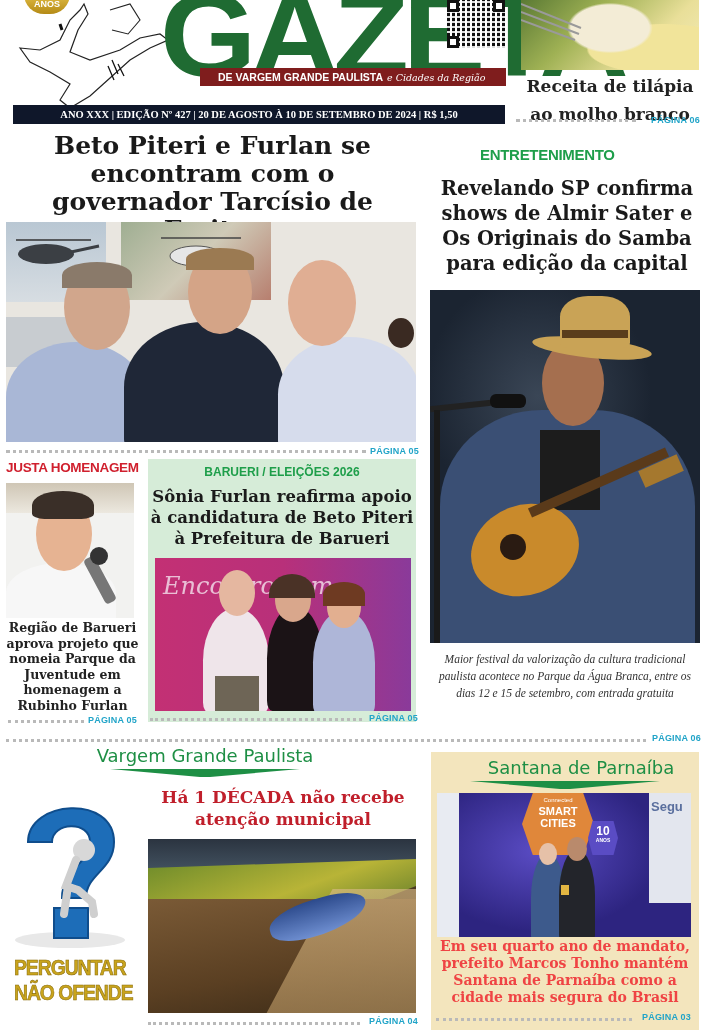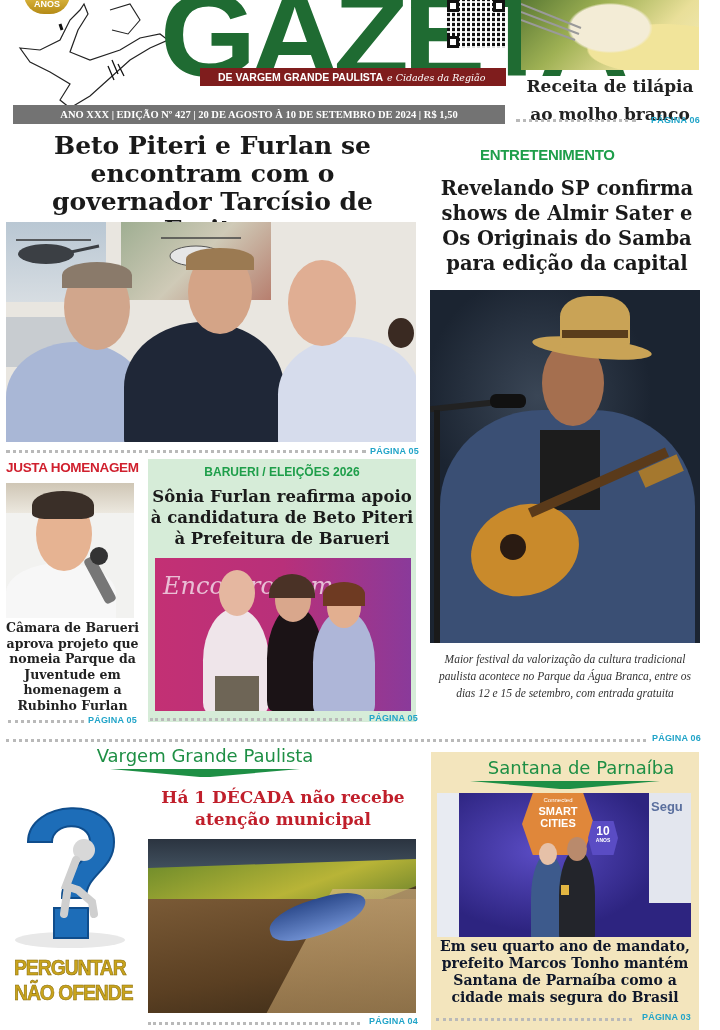--- a/index.html
+++ b/index.html
@@ -5,21 +5,21 @@
   * { box-sizing: border-box; margin: 0; padding: 0; }
   html, body { width: 720px; height: 1030px; background: #ffffff; overflow: hidden; }
   body { position: relative; font-family: "DejaVu Serif", serif; color: #1a1a1a; }
   .abs { position: absolute; }
 
   
   .masthead-logo { left: 150px; top: -18px; width: 360px; height: 110px; }
   .gazeta-word { font-family: "Liberation Sans", sans-serif; font-weight: 900; font-size: 118px; color: #1f6b32; letter-spacing: -6px; line-height: 1; transform: scaleX(1.05); transform-origin: left top; position: absolute; left: 10px; top: -6px; }
   .subtitle-bar { left: 200px; top: 68px; width: 306px; height: 18px; background: #7f1d1d; color: #fff; font-family: "Liberation Sans", sans-serif; font-weight: 700; font-size: 10.5px; display: flex; align-items: center; padding-left: 18px; white-space: nowrap; }
   .subtitle-bar .script { font-family: "DejaVu Serif", serif; font-style: italic; font-weight: 400; font-size: 9.5px; margin-left: 4px; }
-  .edition-bar { left: 13px; top: 105px; width: 492px; height: 19px; background: #737373; color: #fff; font-family: "Liberation Serif", serif; font-weight: 700; font-size: 10.5px; text-align: center; line-height: 19px; white-space: nowrap; }
+  .edition-bar { left: 13px; top: 105px; width: 492px; height: 19px; background: #0f172a; color: #fff; font-family: "Liberation Serif", serif; font-weight: 700; font-size: 10.5px; text-align: center; line-height: 19px; white-space: nowrap; }
   .birds { left: 0; top: 0; width: 190px; height: 110px; }
   .qr { left: 447px; top: 0; width: 58px; height: 48px; background:
       repeating-linear-gradient(90deg, #111 0 3px, #fff 3px 5px),
       #fff; }
   .qr-inner { position: absolute; inset: 0; background:
       repeating-linear-gradient(0deg, rgba(255,255,255,0.85) 0 2px, transparent 2px 5px); }
   .qr-corner { position: absolute; width: 12px; height: 12px; border: 3px solid #111; background: #fff; }
   .anos-badge { left: 24px; top: -8px; width: 46px; height: 22px; background: linear-gradient(#e7c34a, #b48a16); border-radius: 0 0 20px 20px; color: #fff; font-family: "Liberation Sans", sans-serif; font-weight: 700; font-size: 9px; text-align: center; line-height: 24px; }
 
   
@@ -61,21 +61,21 @@
 
   
   .pnf-img { left: 6px; top: 790px; width: 128px; height: 160px; background: #fff; }
   .pnf-text { left: 14px; top: 955px; font-family: "Liberation Sans", sans-serif; font-weight: 900; font-size: 22px; line-height: 25px; color: #c9a41c; letter-spacing: -1.2px; transform: scaleX(0.88); transform-origin: left top; -webkit-text-stroke: 0.6px #8a6d0c; }
 
   
   .sp-box { left: 431px; top: 752px; width: 268px; height: 278px; background: #f3e5bd; }
   .sp-label { left: 431px; top: 757px; width: 268px; text-align: center; font-family: "DejaVu Sans", sans-serif; font-size: 18px; color: #1e8f45; padding-left: 32px; }
   .sp-arrow { left: 470px; top: 780px; width: 190px; height: 10px; }
   .sp-photo { left: 437px; top: 793px; width: 254px; height: 144px; overflow: hidden; background: #3b2f8a; }
-  .sp-title { left: 431px; top: 938px; width: 268px; text-align: center; font-family: "DejaVu Serif", serif; font-weight: 700; font-size: 14px; line-height: 17px; color: #0f172a; }
+  .sp-title { left: 431px; top: 938px; width: 268px; text-align: center; font-family: "DejaVu Serif", serif; font-weight: 700; font-size: 14px; line-height: 17px; color: #ef4444; }
 
   .person { position: absolute; border-radius: 50% 50% 10% 10%; }
   .head { position: absolute; border-radius: 50%; }
 </style>
 </head>
 <body>
 
 <div class="abs birds">
   <svg width="190" height="110" viewBox="0 0 190 110">
     <path d="M20 48 L40 50 L60 40 L70 20 L80 10 L84 4 L88 14 L78 30 L70 52 L90 60 L120 50 L140 38 L160 34 L168 40 L150 48 L130 60 L110 78 L90 96 L70 108 L60 100 L70 84 L50 72 L30 62 Z" fill="none" stroke="#222" stroke-width="1.2"></path>
@@ -171,21 +171,21 @@
 
 <div class="abs justa-label">JUSTA HOMENAGEM</div>
 <div class="abs justa-photo">
   <div style="position:absolute;left:0;top:0;width:128px;height:30px;background:linear-gradient(#cfc6b5,#ece8df)"></div>
   <div class="person" style="left:0;top:80px;width:110px;height:60px;background:#f7f7f7"></div>
   <div class="head" style="left:30px;top:14px;width:56px;height:74px;background:#e6b392"></div>
   <div style="position:absolute;left:26px;top:8px;width:62px;height:28px;border-radius:50% 50% 20% 20%;background:#3a2f28"></div>
   <div style="position:absolute;left:88px;top:72px;width:12px;height:50px;background:#777;border-radius:4px;transform:rotate(-28deg)"></div>
   <div style="position:absolute;left:84px;top:64px;width:18px;height:18px;border-radius:50%;background:#333"></div>
 </div>
-<div class="abs justa-title">Câmara de Barueri aprova projeto que nomeia Parque da Juventude em homenagem a Rubinho Furlan</div>
+<div class="abs justa-title">Região de Barueri aprova projeto que nomeia Parque da Juventude em homenagem a Rubinho Furlan</div>
 <div class="abs dots" style="left:8px;top:720px;width:76px"></div>
 <div class="abs pagina" style="left:88px;top:715px">PÁGINA 05</div>
 
 <div class="abs barueri-box"></div>
 <div class="abs barueri-label">BARUERI / ELEIÇÕES 2026</div>
 <div class="abs barueri-title">Sônia Furlan reafirma apoio à candidatura de Beto Piteri à Prefeitura de Barueri</div>
 <div class="abs barueri-photo">
   <div style="position:absolute;inset:0;background:linear-gradient(90deg,#c33074,#b8307a 50%,#8a3a9a)"></div>
   <div style="position:absolute;left:8px;top:14px;font-family:'DejaVu Serif',serif;font-style:italic;font-size:24px;color:#f1d8e6;opacity:.85;white-space:nowrap">Encontro com</div>
 

